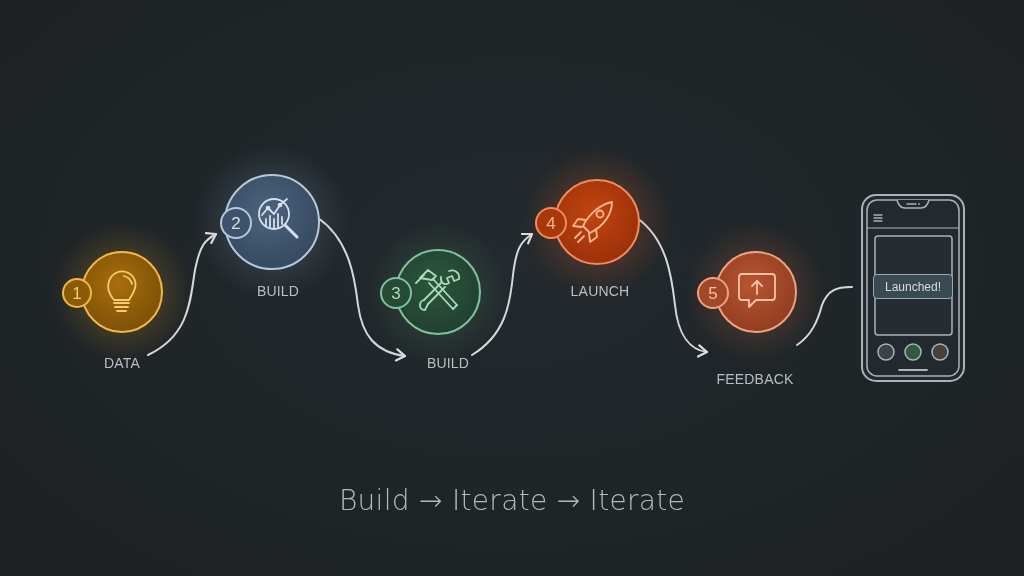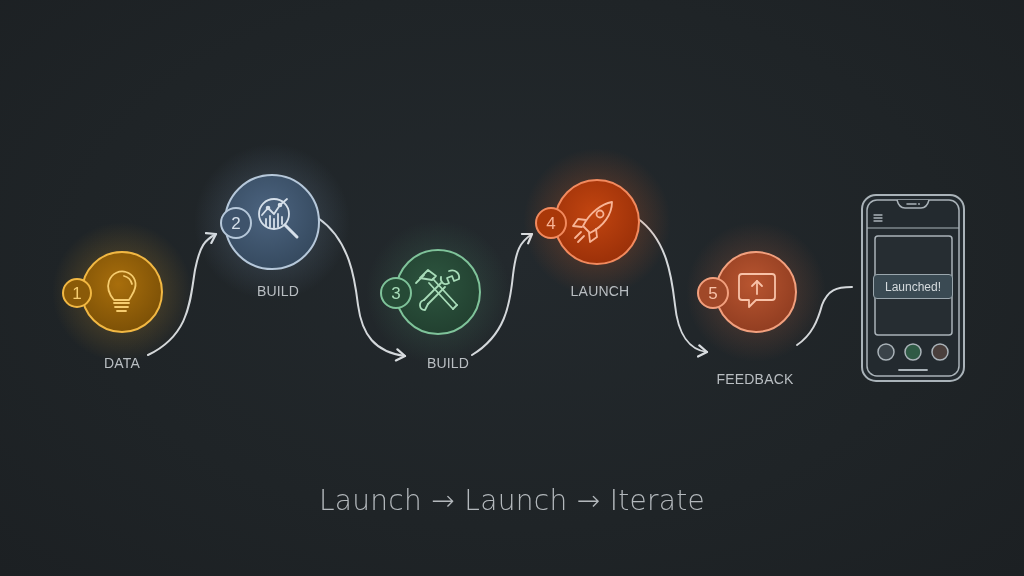--- a/index.html
+++ b/index.html
@@ -221,14 +221,14 @@
   </svg>
 
   <div class="label" style="left:122px; top:355px;">DATA</div>
   <div class="label" style="left:278px; top:283px;">BUILD</div>
   <div class="label" style="left:439px; top:355px;margin-left:9px;">BUILD</div>
   <div class="label" style="left:594px; top:283px;padding-left:12px;">LAUNCH</div>
   <div class="label" style="left:755px; top:355px;margin-top:16px;">FEEDBACK</div>
 
   <div class="toast">Launched!</div>
 
-  <div class="caption">Launch → Launch → Iterate</div>
+  <div class="caption">Build → Iterate → Iterate</div>
 </div>
 
 </body></html>

